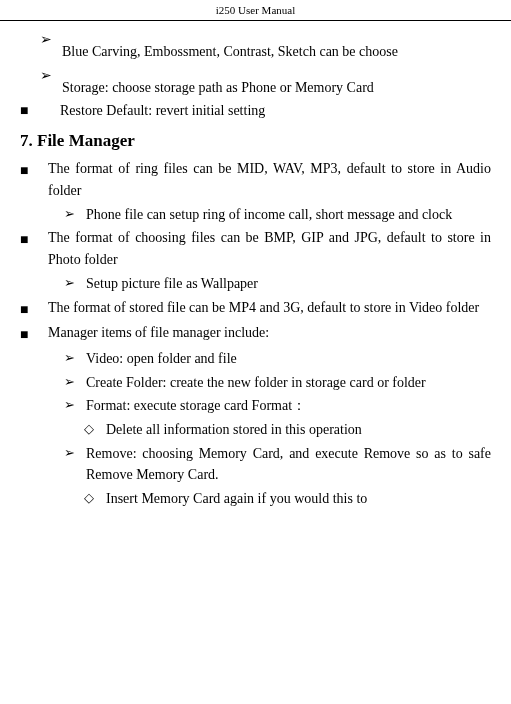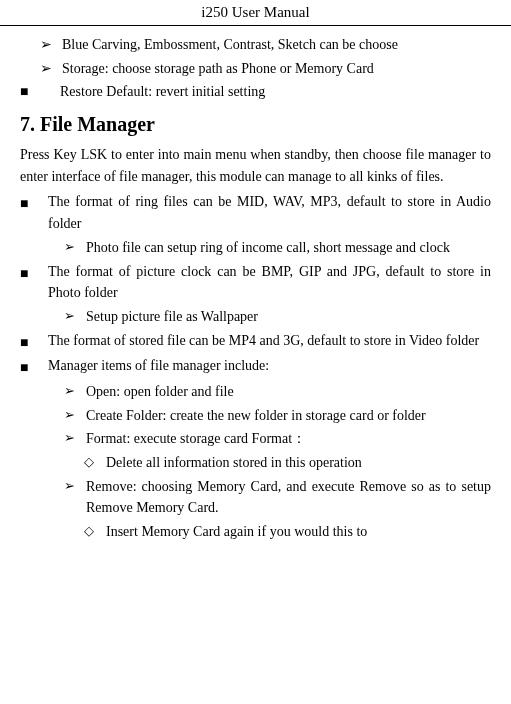--- a/index.html
+++ b/index.html
@@ -21,21 +21,21 @@
       width: 511px;
       min-height: 704px;
       display: flex;
       flex-direction: column;
     }
 
     .header {
       text-align: center;
       border-bottom: 1px solid #000;
       padding: 4px 0;
-      font-size: 15px;
+      font-size: 11px;
     }
 
     .content {
       padding: 8px 20px 8px 20px;
       flex: 1;
       line-height: 1.55;
     }
 
     .indent-bullet {
       display: flex;
@@ -45,20 +45,21 @@
     }
 
     .indent-bullet .bullet-sym {
       min-width: 22px;
       font-size: 14px;
     }
 
     .indent-bullet .bullet-text {
       flex: 1;
       text-align: justify;
+      margin-top: 12px;
     }
 
     .square-bullet {
       display: flex;
       flex-direction: row;
       margin-bottom: 2px;
       margin-top: 2px;
     }
 
     .square-bullet .sq-sym {
@@ -100,21 +101,21 @@
       min-width: 22px;
       font-size: 13px;
     }
 
     .diamond-bullet .diamond-text {
       flex: 1;
       text-align: justify;
     }
 
     .section-heading {
-      font-size: 20px;
+      font-size: 17px;
       font-weight: bold;
       margin-top: 6px;
       margin-bottom: 4px;
     }
 
     .intro-text {
       text-align: justify;
       margin-bottom: 4px;
     }
 
@@ -156,73 +157,72 @@
 
     <div class="restore-line">
       <span class="sq-sym">■</span>
       <span class="sq-text">Restore Default: revert initial setting</span>
     </div>
 
     <div class="section-heading">
       <span>7. File Manager</span>
     </div>
 
-    <div class="intro-text">Press Key LSK to enter into main menu when standby, then choose file manager to enter interface of file manager, this module can manage to all kinks of files.</div>
 
     <div class="square-bullet">
       <span class="sq-sym">■</span>
       <span class="sq-text">The format of ring files can be MID, WAV, MP3, default to store in Audio folder</span>
     </div>
     <div class="sub-arrow">
       <span class="arrow-sym">➢</span>
-      <span class="arrow-text">Photo file can setup ring of income call, short message and clock</span>
-    </div>
-
-    <div class="square-bullet">
-      <span class="sq-sym">■</span>
-      <span class="sq-text">The format of picture clock can be BMP, GIP and JPG, default to store in Photo folder</span>
+      <span class="arrow-text">Phone file can setup ring of income call, short message and clock</span>
+    </div>
+
+    <div class="square-bullet">
+      <span class="sq-sym">■</span>
+      <span class="sq-text">The format of choosing files can be BMP, GIP and JPG, default to store in Photo folder</span>
     </div>
     <div class="sub-arrow">
       <span class="arrow-sym">➢</span>
       <span class="arrow-text">Setup picture file as Wallpaper</span>
     </div>
 
     <div class="square-bullet">
       <span class="sq-sym">■</span>
       <span class="sq-text">The format of stored file can be MP4 and 3G, default to store in Video folder</span>
     </div>
 
     <div class="square-bullet">
       <span class="sq-sym">■</span>
       <span class="sq-text">Manager items of file manager include:</span>
     </div>
 
     <div class="sub-arrow">
       <span class="arrow-sym">➢</span>
-      <span class="arrow-text">Open: open folder and file</span>
+      <span class="arrow-text">Video: open folder and file</span>
     </div>
 
     <div class="sub-arrow">
       <span class="arrow-sym">➢</span>
       <span class="arrow-text">Create Folder: create the new folder in storage card or folder</span>
     </div>
 
     <div class="sub-arrow">
       <span class="arrow-sym">➢</span>
       <span class="arrow-text">Format: execute storage card Format：</span>
     </div>
 
     <div class="diamond-bullet">
       <span class="diamond-sym">◇</span>
       <span class="diamond-text">Delete all information stored in this operation</span>
     </div>
 
     <div class="sub-arrow">
       <span class="arrow-sym">➢</span>
-      <span class="arrow-text">Remove: choosing Memory Card, and execute Remove so as to setup Remove Memory Card.</span>
+      <span class="arrow-text">Remove: choosing Memory Card, and execute Remove so as to safe Remove Memory Card.</span>
     </div>
 
     <div class="diamond-bullet">
       <span class="diamond-sym">◇</span>
       <span class="diamond-text">Insert Memory Card again if you would this to</span>
     </div>
 
   </div>
 </div>
 

